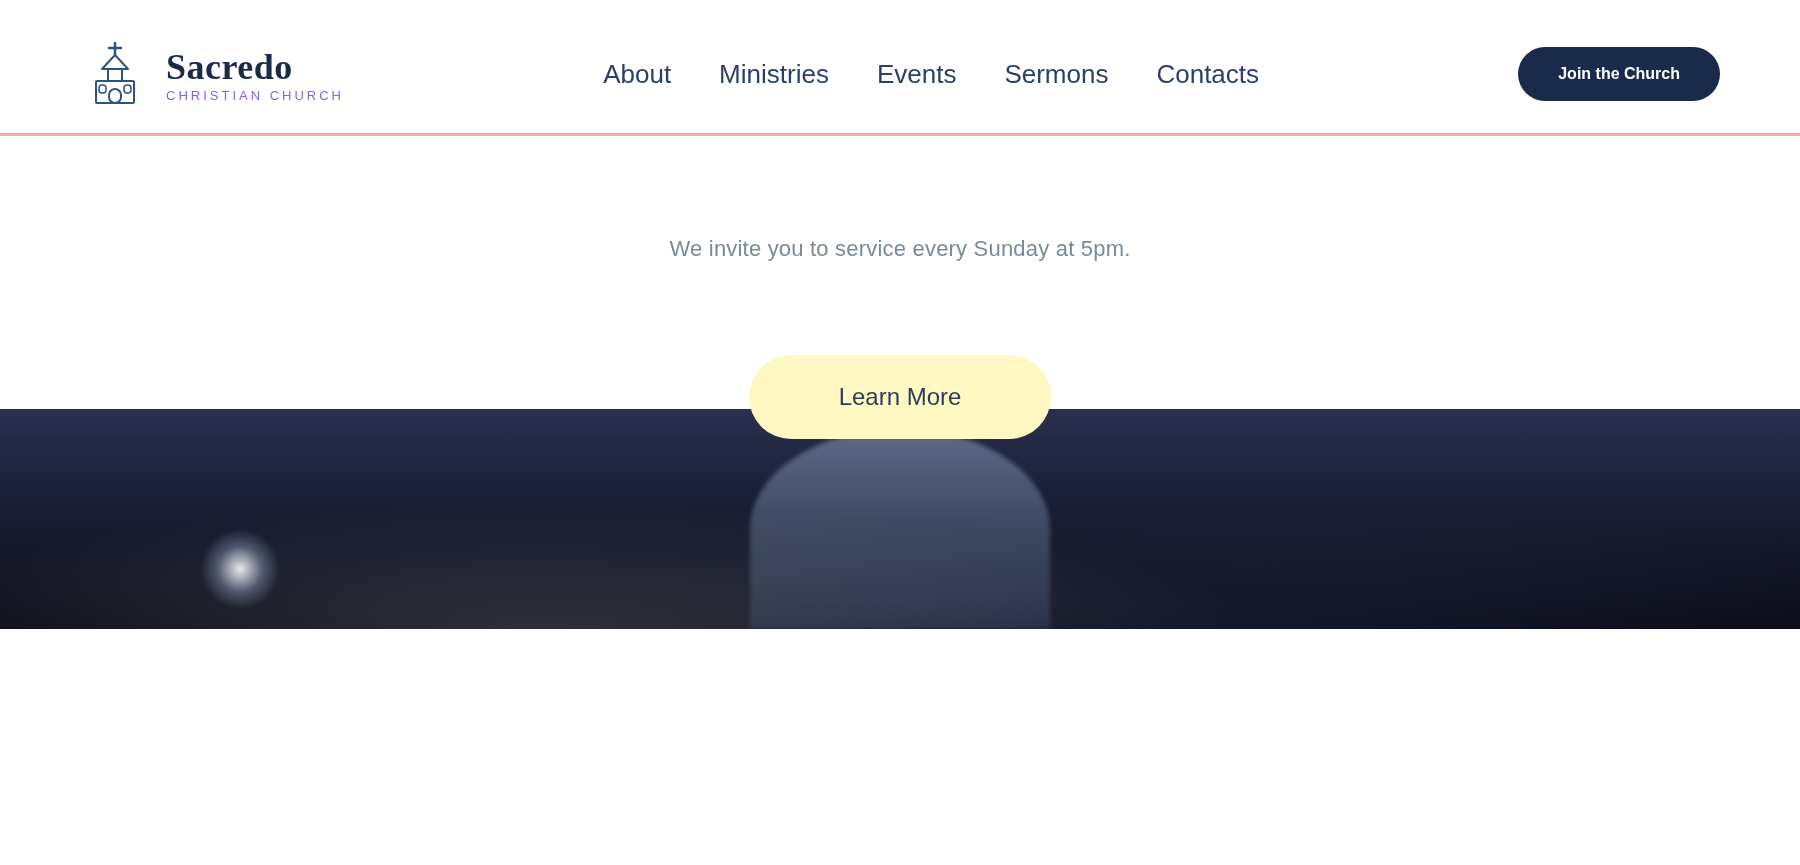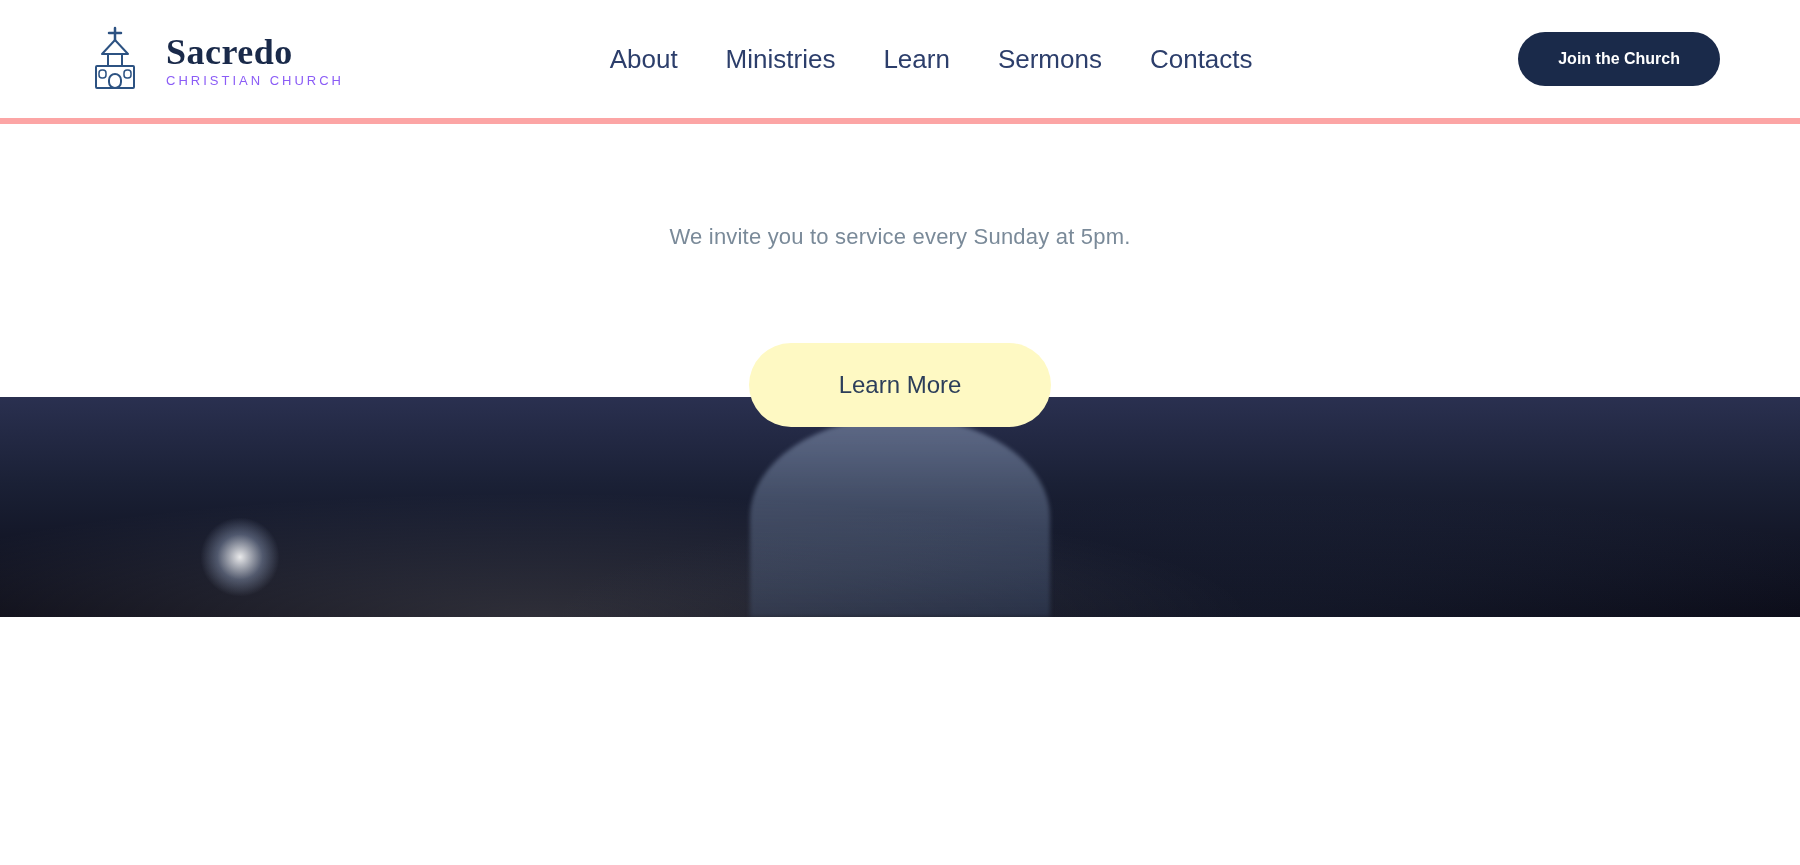--- a/index.html
+++ b/index.html
@@ -16,21 +16,22 @@
       overflow-x: hidden;
     }
 
     
     header {
       display: flex;
       align-items: center;
       justify-content: space-between;
       padding: 24px 80px;
       background: #ffffff;
-      border-bottom: 6px solid #fca5a5;
+      border-bottom: 3px solid #fca5a5;
+      margin-top: 15px;
     }
 
     .logo-area {
       display: flex;
       align-items: center;
       gap: 16px;
     }
 
     .logo-icon {
       width: 70px;
@@ -218,21 +219,21 @@
     </svg>
     <div class="logo-text">
       <span class="logo-name">Sacredo</span>
       <span class="logo-sub">CHRISTIAN CHURCH</span>
     </div>
   </div>
 
   <nav>
     <a href="#">About</a>
     <a href="#">Ministries</a>
-    <a href="#">Learn</a>
+    <a href="#">Events</a>
     <a href="#">Sermons</a>
     <a href="#">Contacts</a>
   </nav>
 
   <div class="nav-right">
     <a href="#" class="join-btn">Join the Church</a>
   </div>
 </header>
 
 <section class="hero">

